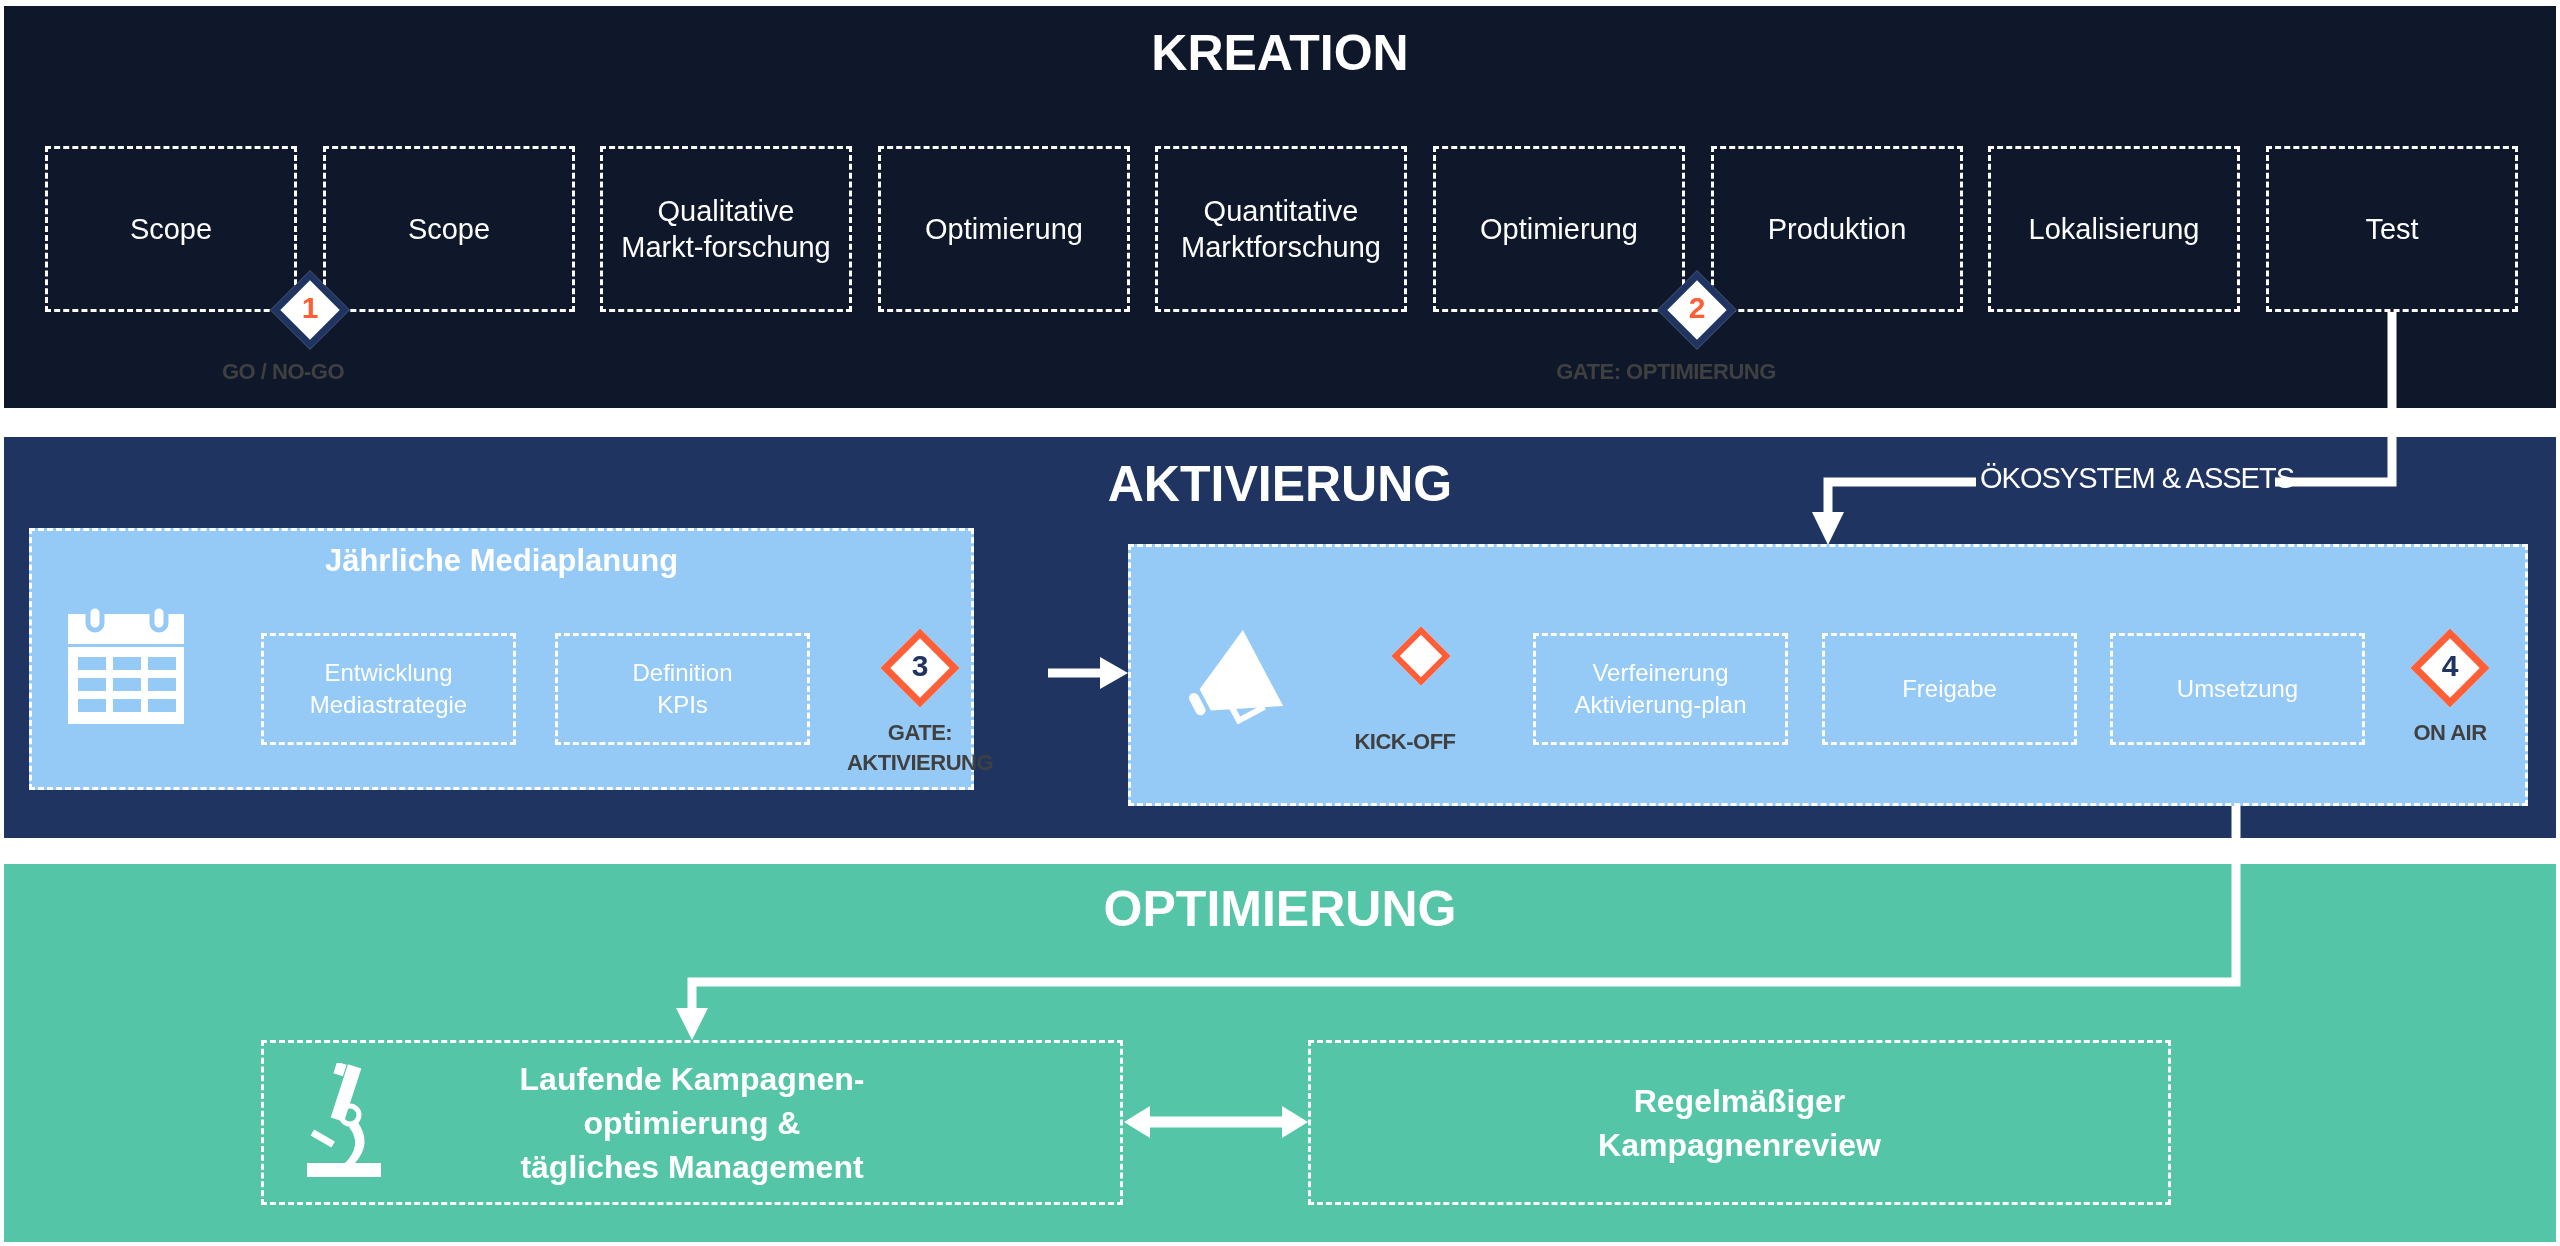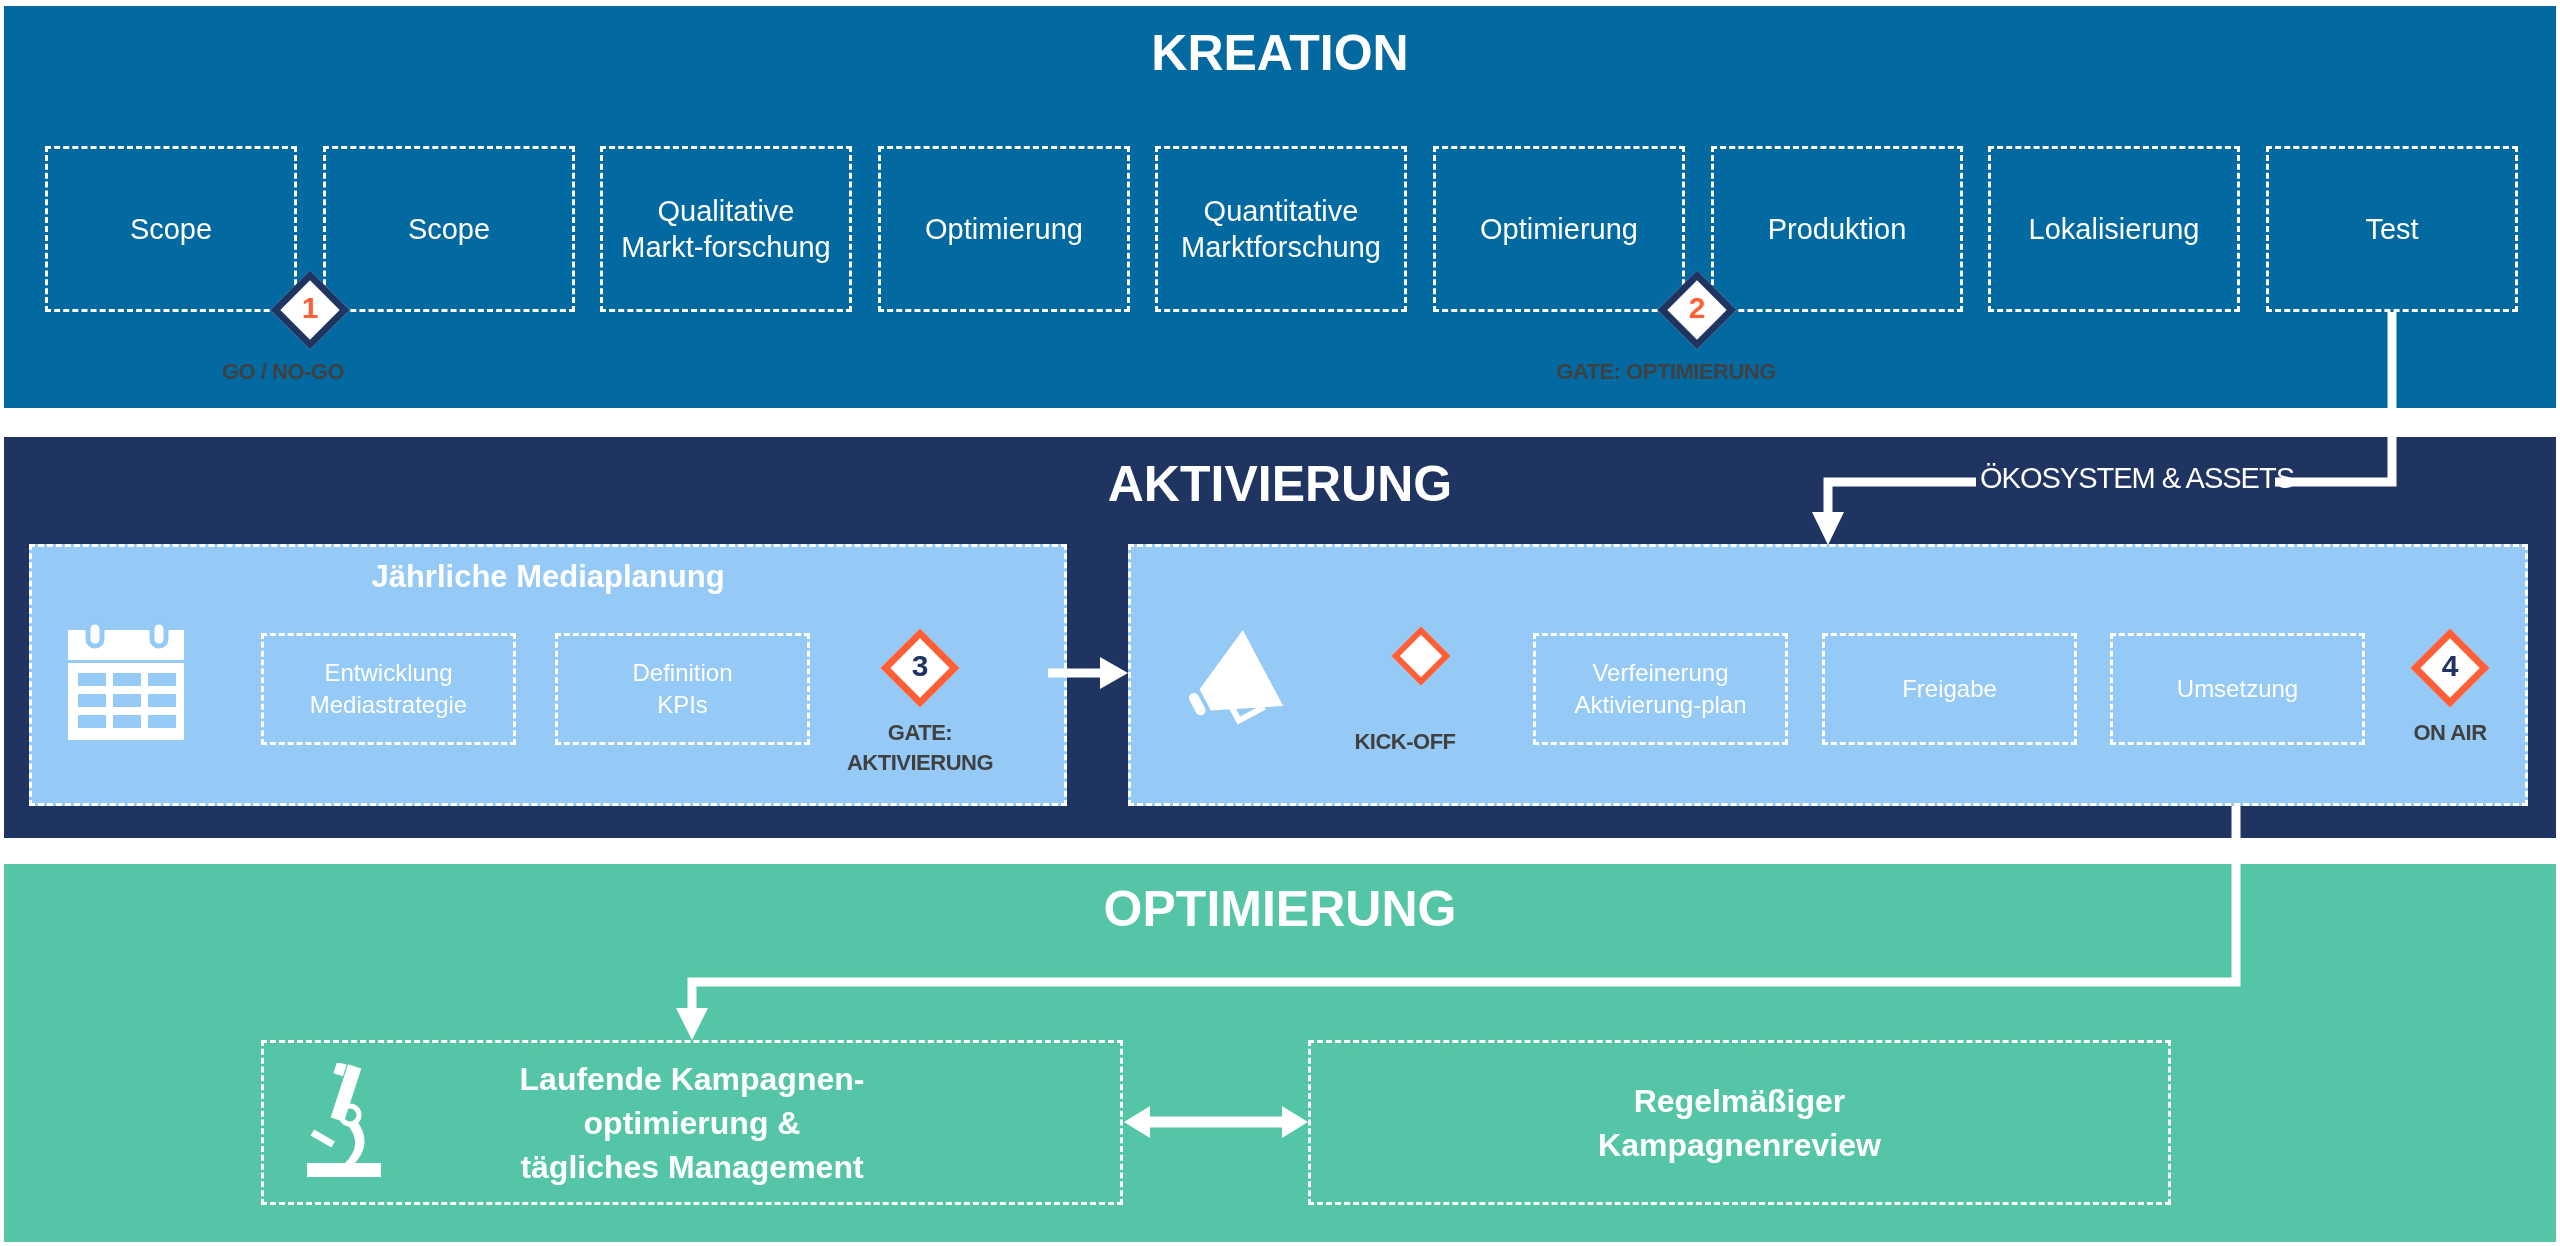--- a/index.html
+++ b/index.html
@@ -1,19 +1,19 @@
 <!DOCTYPE html>
 <html><head>
 <meta charset="utf-8">
 <style>
   html, body { margin:0; padding:0; background:#ffffff; }
   body { width:2560px; height:1246px; position:relative; overflow:hidden;
          font-family:"Liberation Sans", "DejaVu Sans", sans-serif; }
   .band { position:absolute; left:4px; width:2552px; }
-  .band-kreation { top:6px; height:402px; background:#0369a1; }
+  .band-kreation { top:6px; height:402px; background:#0f172a; }
   .band-aktivierung { top:437px; height:401px; background:#1F3461; }
   .band-optimierung { top:864px; height:378px; background:#54C5A6; }
   .band-title { position:absolute; left:0; right:0; text-align:center; color:#fff;
                 font-weight:bold; font-size:50px; letter-spacing:0px; }
   .abs { position:absolute; }
   .dbox { position:absolute; box-sizing:border-box; border:3px dashed #ffffff;
           display:flex; align-items:center; justify-content:center; text-align:center;
           color:#ffffff; }
   .k-box { top:146px; height:166px; width:252px; font-size:29px; line-height:36px; }
   .k-box span { white-space:pre-line; }
@@ -72,21 +72,21 @@
 <div class="diamond navy" style="left:1669px; top:282px;"></div>
 <div class="dnum" style="left:1657px; top:291px; color:#FF5E37;">2</div>
 <div class="gate-label" style="left:1540px; width:252px; top:357px;">GATE: OPTIMIERUNG</div>
 
 <div class="band band-aktivierung">
   <div class="band-title" style="top:18px;">AKTIVIERUNG</div>
 </div>
 
 <div class="abs" style="left:1978px; top:462px; color:#fff; font-size:29px; letter-spacing:-1px; background:#1F3461; padding:0 2px;">ÖKOSYSTEM &amp; ASSETS</div>
 
-<div class="light" style="left:29px; top:544px; width:1038px; height:262px;">
+<div class="light" style="left:29px; top:528px; width:945px; height:262px;">
   <div class="sub-title" style="top:12px;">Jährliche Mediaplanung</div>
 
   <svg class="abs" style="left:34px; top:73px;" width="122" height="122" viewBox="0 0 122 122">
     <rect x="2" y="10" width="116" height="30" fill="#ffffff"></rect>
     <rect x="22" y="2" width="14" height="24" rx="7" fill="#ffffff" stroke="#95C9F6" stroke-width="5"></rect>
     <rect x="86" y="2" width="14" height="24" rx="7" fill="#ffffff" stroke="#95C9F6" stroke-width="5"></rect>
     <rect x="2" y="43" width="116" height="77" fill="#ffffff"></rect>
     <g fill="#95C9F6">
       <rect x="12" y="53" width="28" height="13"></rect>
         <rect x="47" y="53" width="28" height="13"></rect>

